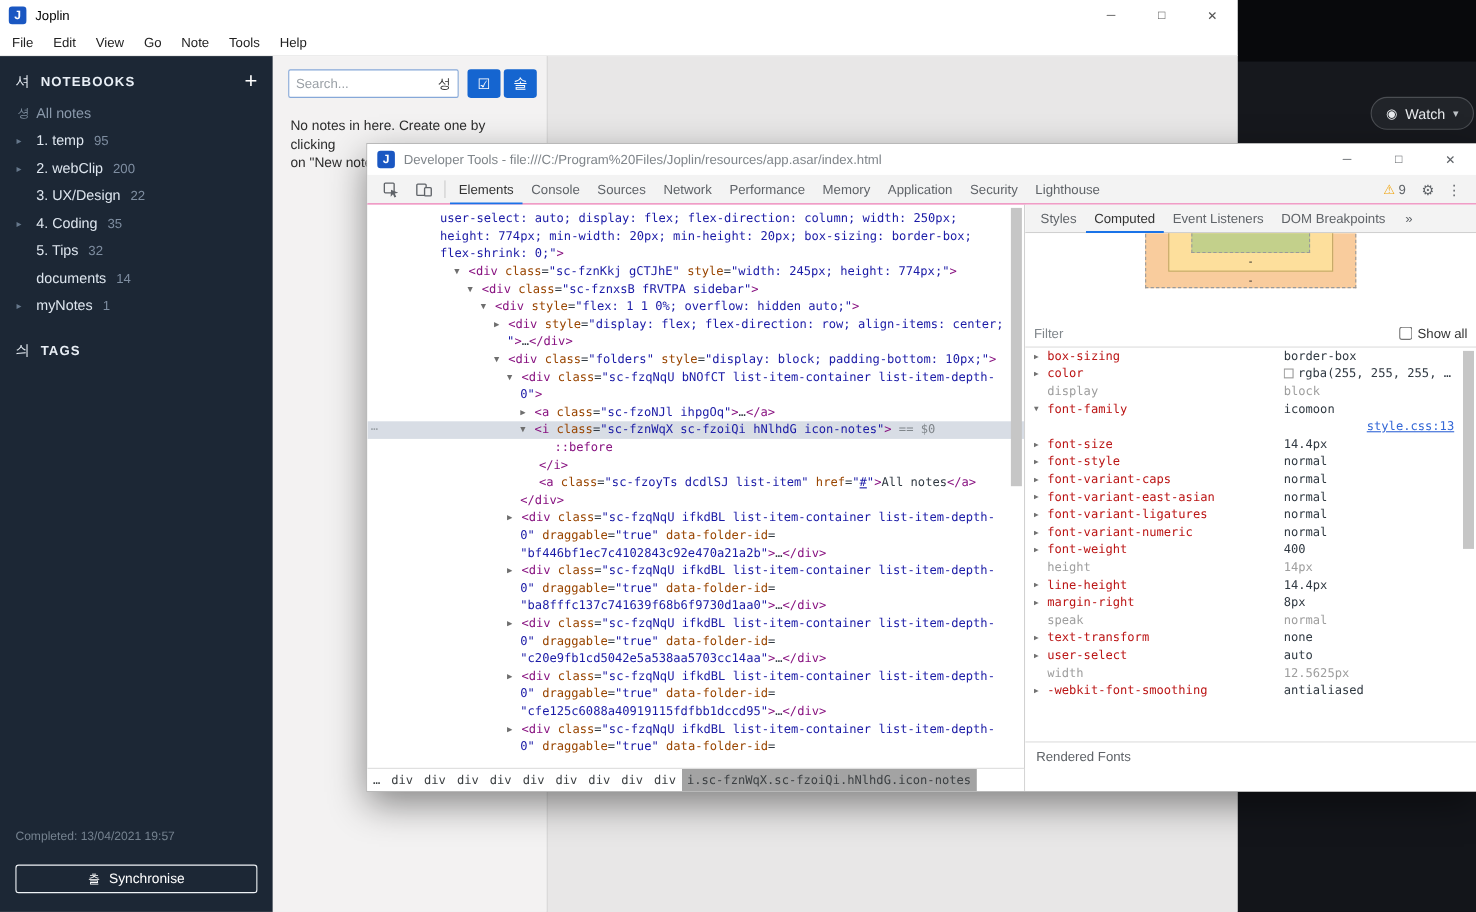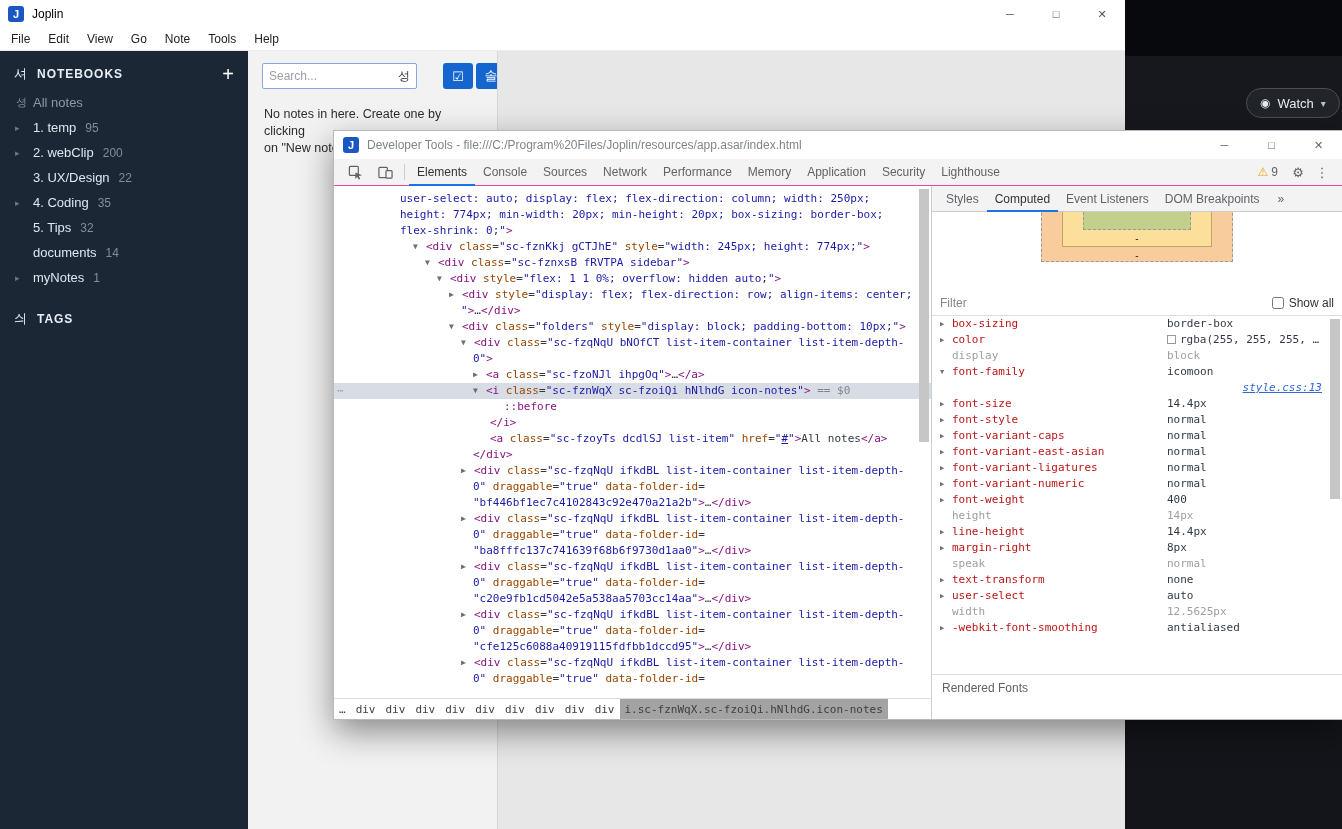--- a/index.html
+++ b/index.html
@@ -39,21 +39,21 @@
   .sb-count{margin-left:9px;font-size:12px;color:#7e8da0;}
   .sb-tags{margin-top:14px;}
   .sb-footer{margin-top:auto;padding:0 14px 17px;}
   .sb-status{font-size:11px;color:#75828f;margin-bottom:19px;}
   .sync-btn{height:26px;border:1px solid #eef2f6;border-radius:3px;display:flex;align-items:center;justify-content:center;gap:8px;color:#fff;font-size:12.5px;background:transparent;}
   .sync-icon{font-size:11px;}
 
   
   .notelist{width:249px;background:#f3f2f2;padding-top:12px;flex-shrink:0;}
   .nl-toolbar{display:flex;align-items:center;padding:0 14px;gap:3px;}
-  .search-box{width:155px;height:26px;background:#fff;border:1px solid #86a8d8;border-radius:2px;display:flex;align-items:center;padding:0 6px;margin-right:23px;}
+  .search-box{width:155px;height:26px;background:#fff;border:1px solid #86a8d8;border-radius:2px;display:flex;align-items:center;padding:0 6px;margin-right:5px;}
   .search-box input{border:none;outline:none;flex:1;min-width:0;font-size:12px;color:#333;font-family:"Liberation Sans",sans-serif;background:transparent;}
   .search-box input::placeholder{color:#9aa0a6;}
   .search-kicon{font-size:12px;color:#333;flex-shrink:0;}
   .nl-btn{width:30px;height:26px;background:#1565d0;border:none;border-radius:3px;color:#fff;display:flex;align-items:center;justify-content:center;font-size:13px;flex-shrink:0;}
   .nl-empty{margin:17px 0 0 16px;font-size:12.5px;color:#2d2d2d;line-height:17px;width:210px;}
 
   .editor{flex:1;background:#e8e7e7;border-left:1px solid #d8d6d6;}
 
   
   .devtools{position:absolute;left:334px;top:131px;width:1008px;height:588px;background:#fff;box-shadow:0 0 0 1px #b9b9b9,0 12px 32px rgba(0,0,0,.45);font-size:12px;color:#303942;}
@@ -108,21 +108,21 @@
   .showall input{width:12px;height:12px;margin:0;}
   .props{font:11px/16px "DejaVu Sans Mono",monospace;}
   .prow{position:relative;height:16px;display:flex;padding-left:20px;}
   .prow .par{position:absolute;left:8px;top:0;font-size:7px;color:#727272;line-height:16px;}
   .pname{width:215px;color:#bb1515;white-space:nowrap;overflow:hidden;flex-shrink:0;}
   .pval{flex:1;color:#303942;white-space:nowrap;overflow:hidden;padding-right:14px;}
   .prow.gray .pname,.prow.gray .pval{color:#9e9e9e;}
   .swatch{display:inline-block;width:9px;height:9px;border:1px solid #999;background:#fff;margin-right:4px;vertical-align:-1px;}
   .trace{position:relative;height:16px;padding-left:42px;white-space:nowrap;color:#303942;}
   .trace .mid{position:absolute;left:157px;}
-  .trace .tright{position:absolute;right:20px;font-style:italic;}
+  .trace .tright{position:absolute;right:20px;}
   .tlink{color:#3367d6;text-decoration:underline;}
   .strike{text-decoration:line-through;color:#80868b;}
   .tstyle{color:#5f6368;}
   .rendered{position:absolute;left:0;right:0;top:488px;border-top:1px solid #ddd;padding:6px 10px;background:#fff;}
   .rf-title{font-size:12px;color:#5f6368;}
   .rf-line{margin-top:10px;font-size:12px;color:#5f6368;}
   .rf-name{font-weight:bold;color:#202124;}
   .st-thumb{position:absolute;right:2px;top:133px;width:10px;height:180px;background:#c6c6c6;}
 </style>
 </head>
@@ -200,20 +200,27 @@
             </div>
             <div class="sb-row">
               <span class="sb-arrow">▸</span>
               <span class="sb-label">myNotes</span>
               <span class="sb-count">1</span>
             </div>
           </div>
         <div class="sb-header sb-tags">
           <span class="sb-hicon">싀</span>
           <span class="sb-hlabel">TAGS</span>
+        </div>
+        <div class="sb-footer">
+          <div class="sb-status">Completed: 13/04/2021 19:57</div>
+          <div class="sync-btn">
+            <span class="sync-icon">츨</span>
+            <span>Synchronise</span>
+          </div>
         </div>
       </div>
 
       <div class="notelist">
         <div class="nl-toolbar">
           <div class="search-box">
             <input placeholder="Search..." style="">
             <span class="search-kicon">성</span>
           </div>
           <button class="nl-btn">

